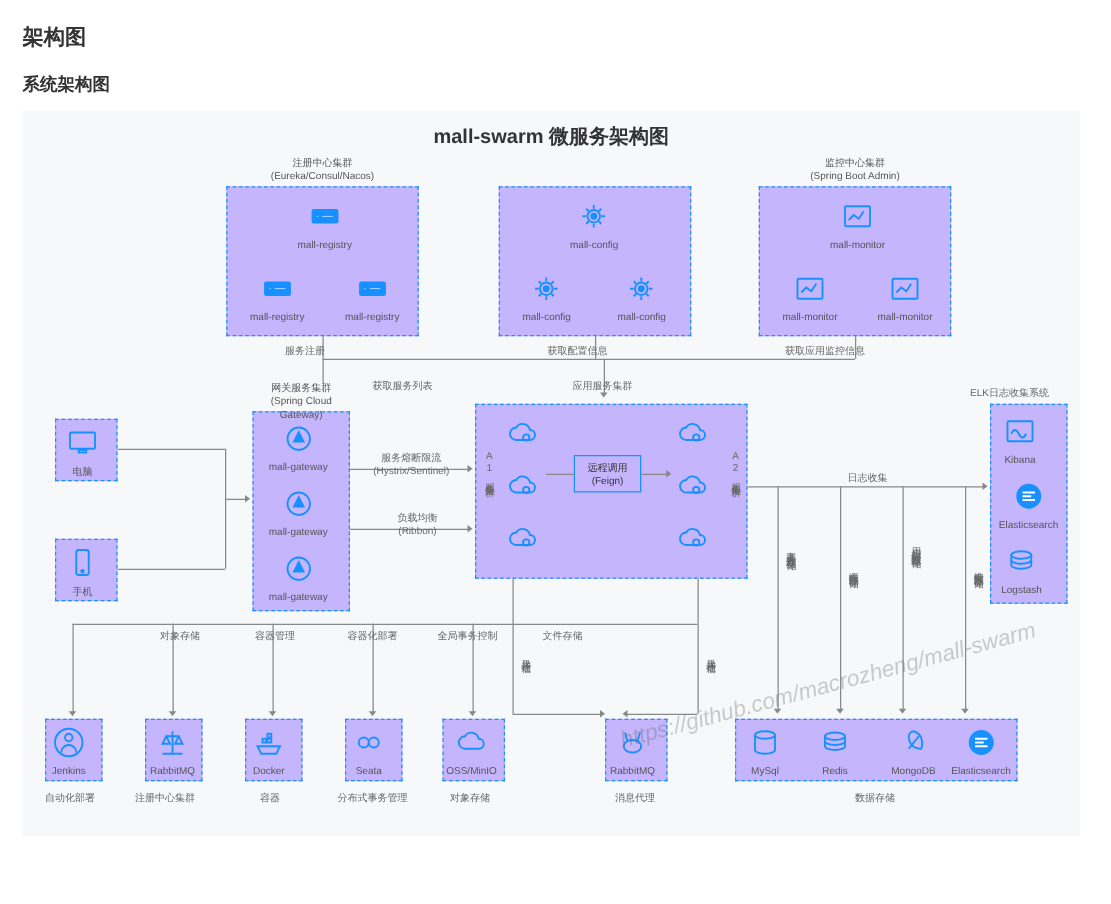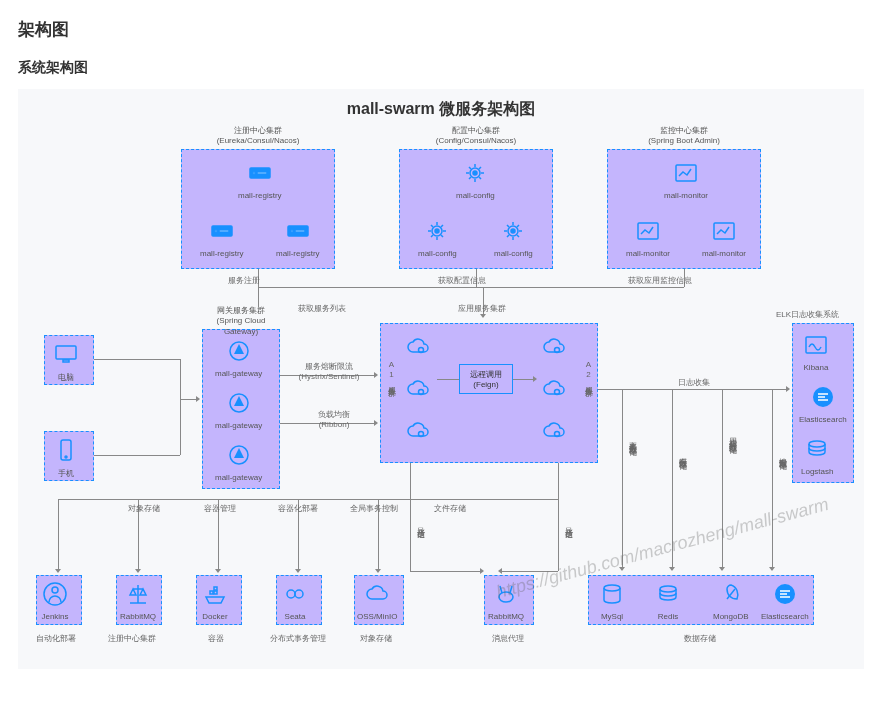--- a/index.html
+++ b/index.html
@@ -128,21 +128,20 @@
           </svg>
         </div><span>mall-registry</span></div>
     <div class="node" style="left:94px;top:66px"><div class="ic">
           <svg>
             <use href="#i-srv"></use>
           </svg>
         </div><span>mall-registry</span></div>
   </div>
 
   <div class="group" style="left:381px;top:60px;width:154px;height:120px">
-    <div class="hdr-above"><span>配置中心集群</span><br><span>(Config/Consul/Nacos)</span></div>
     <div class="node" style="left:56px;top:8px"><div class="ic">
           <svg>
             <use href="#i-gear"></use>
           </svg>
         </div><span>mall-config</span></div>
     <div class="node" style="left:18px;top:66px"><div class="ic">
           <svg>
             <use href="#i-gear"></use>
           </svg>
         </div><span>mall-config</span></div>

